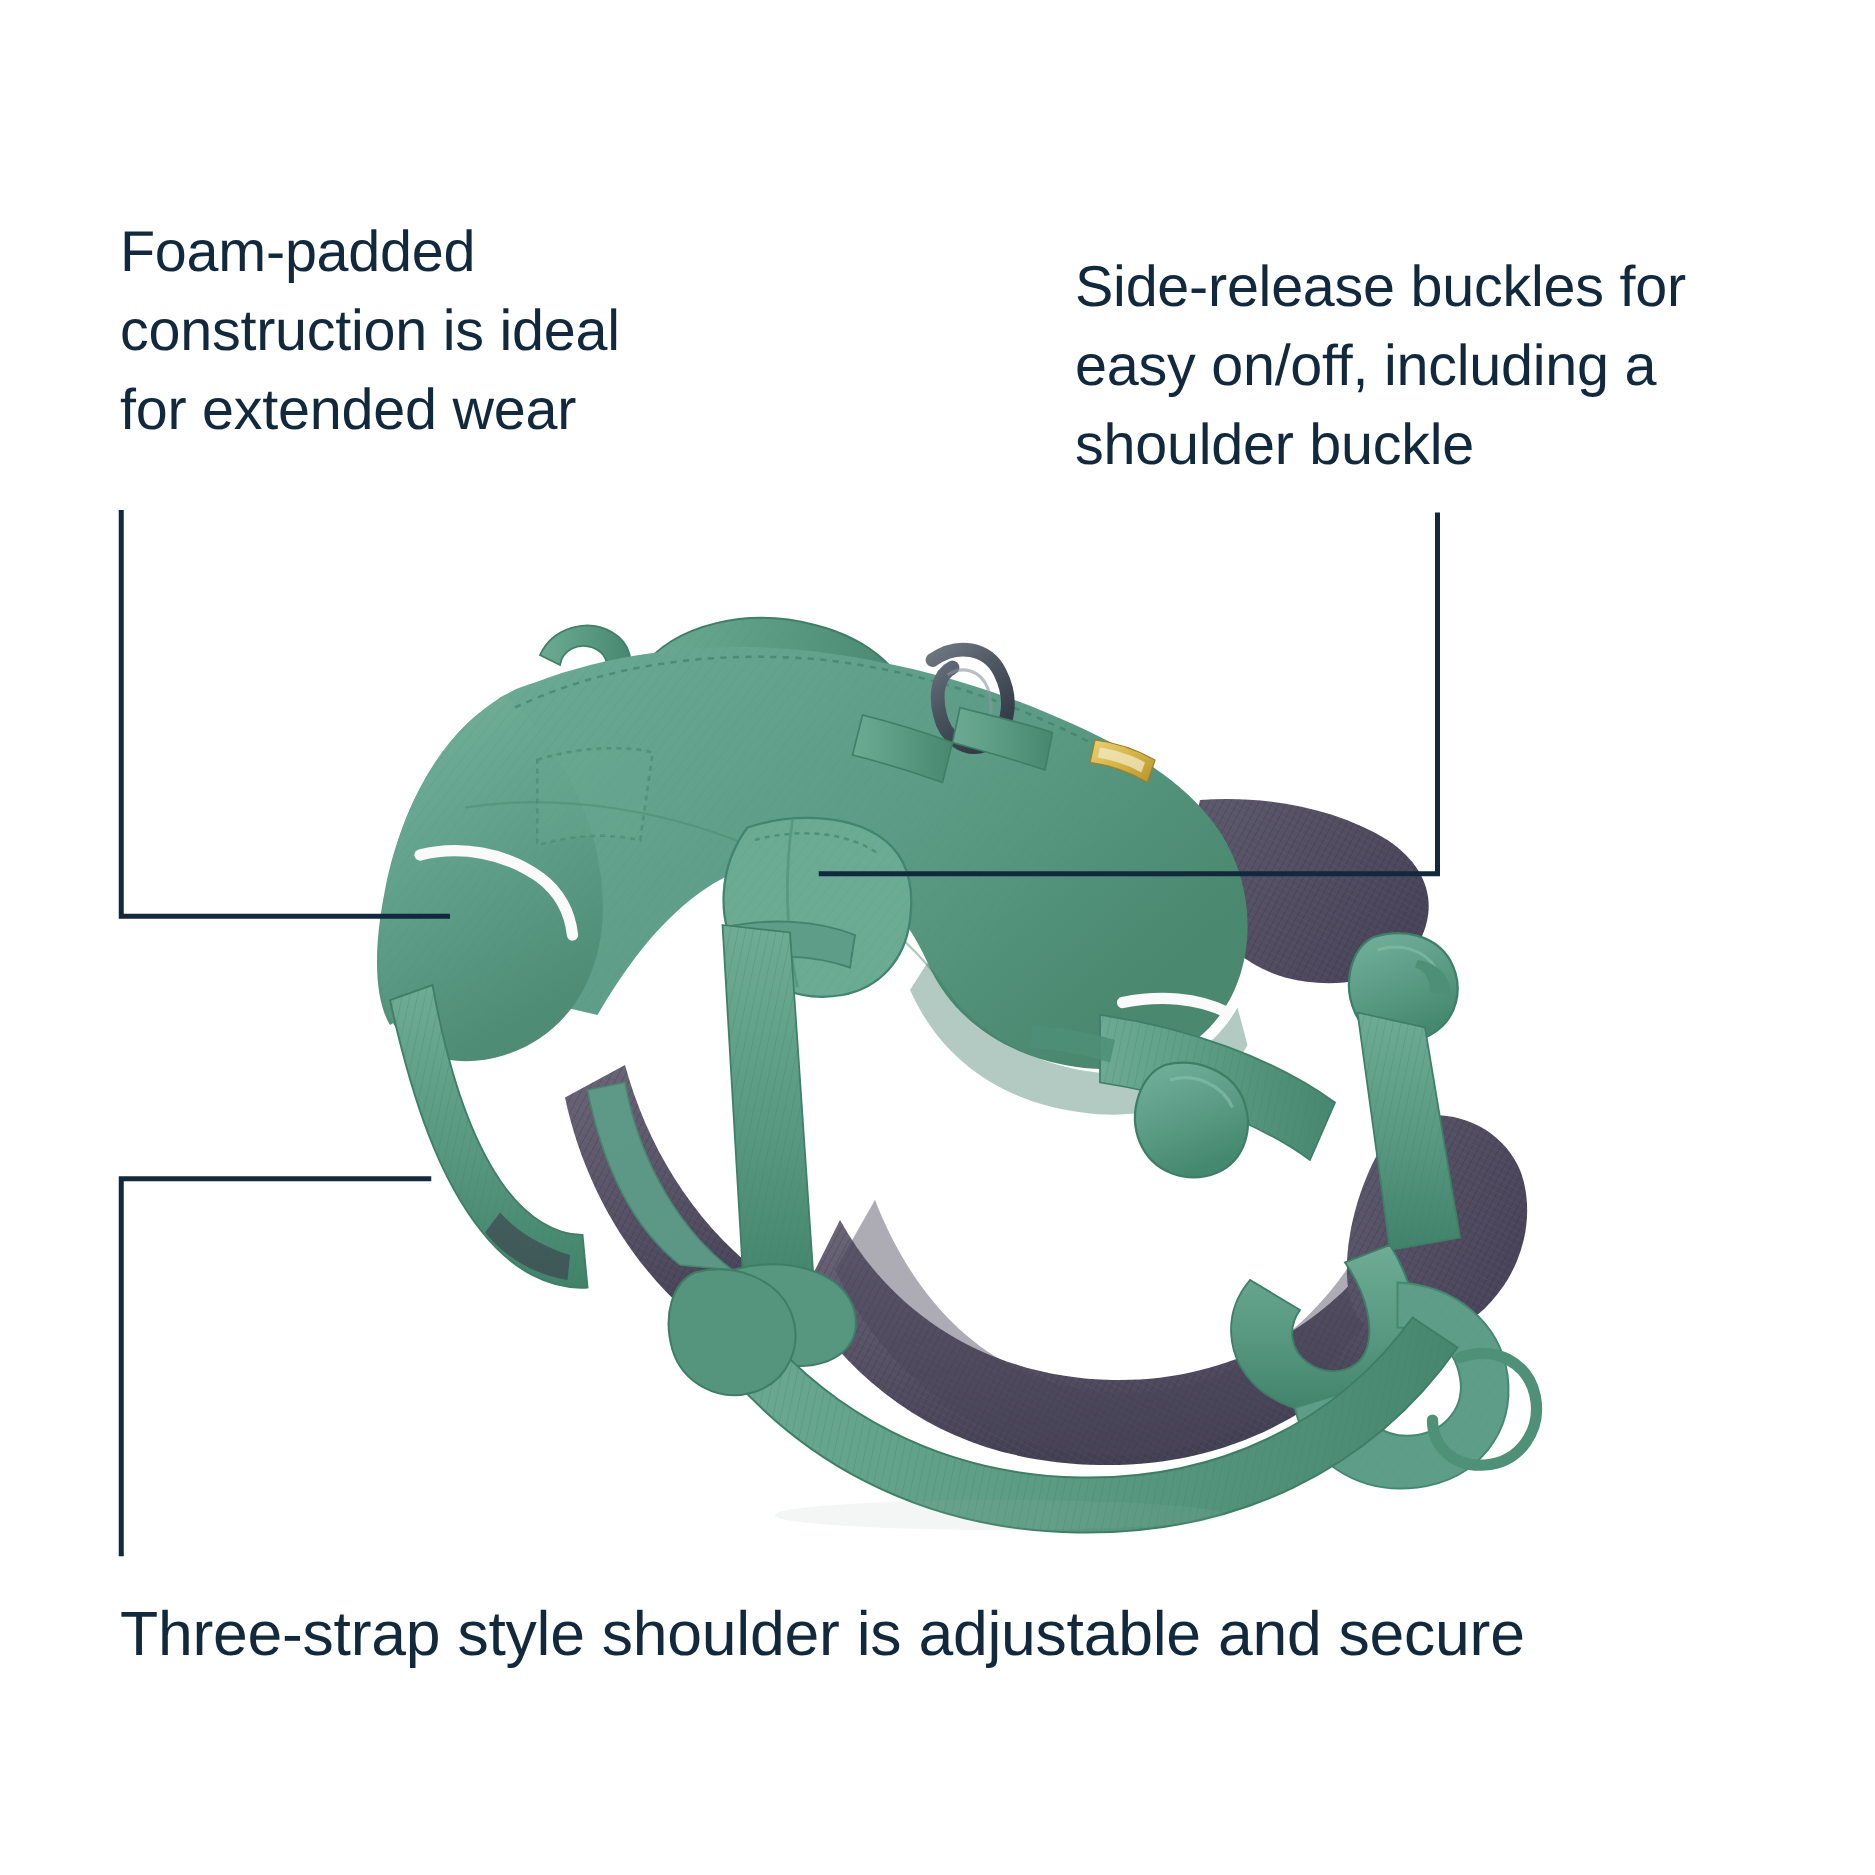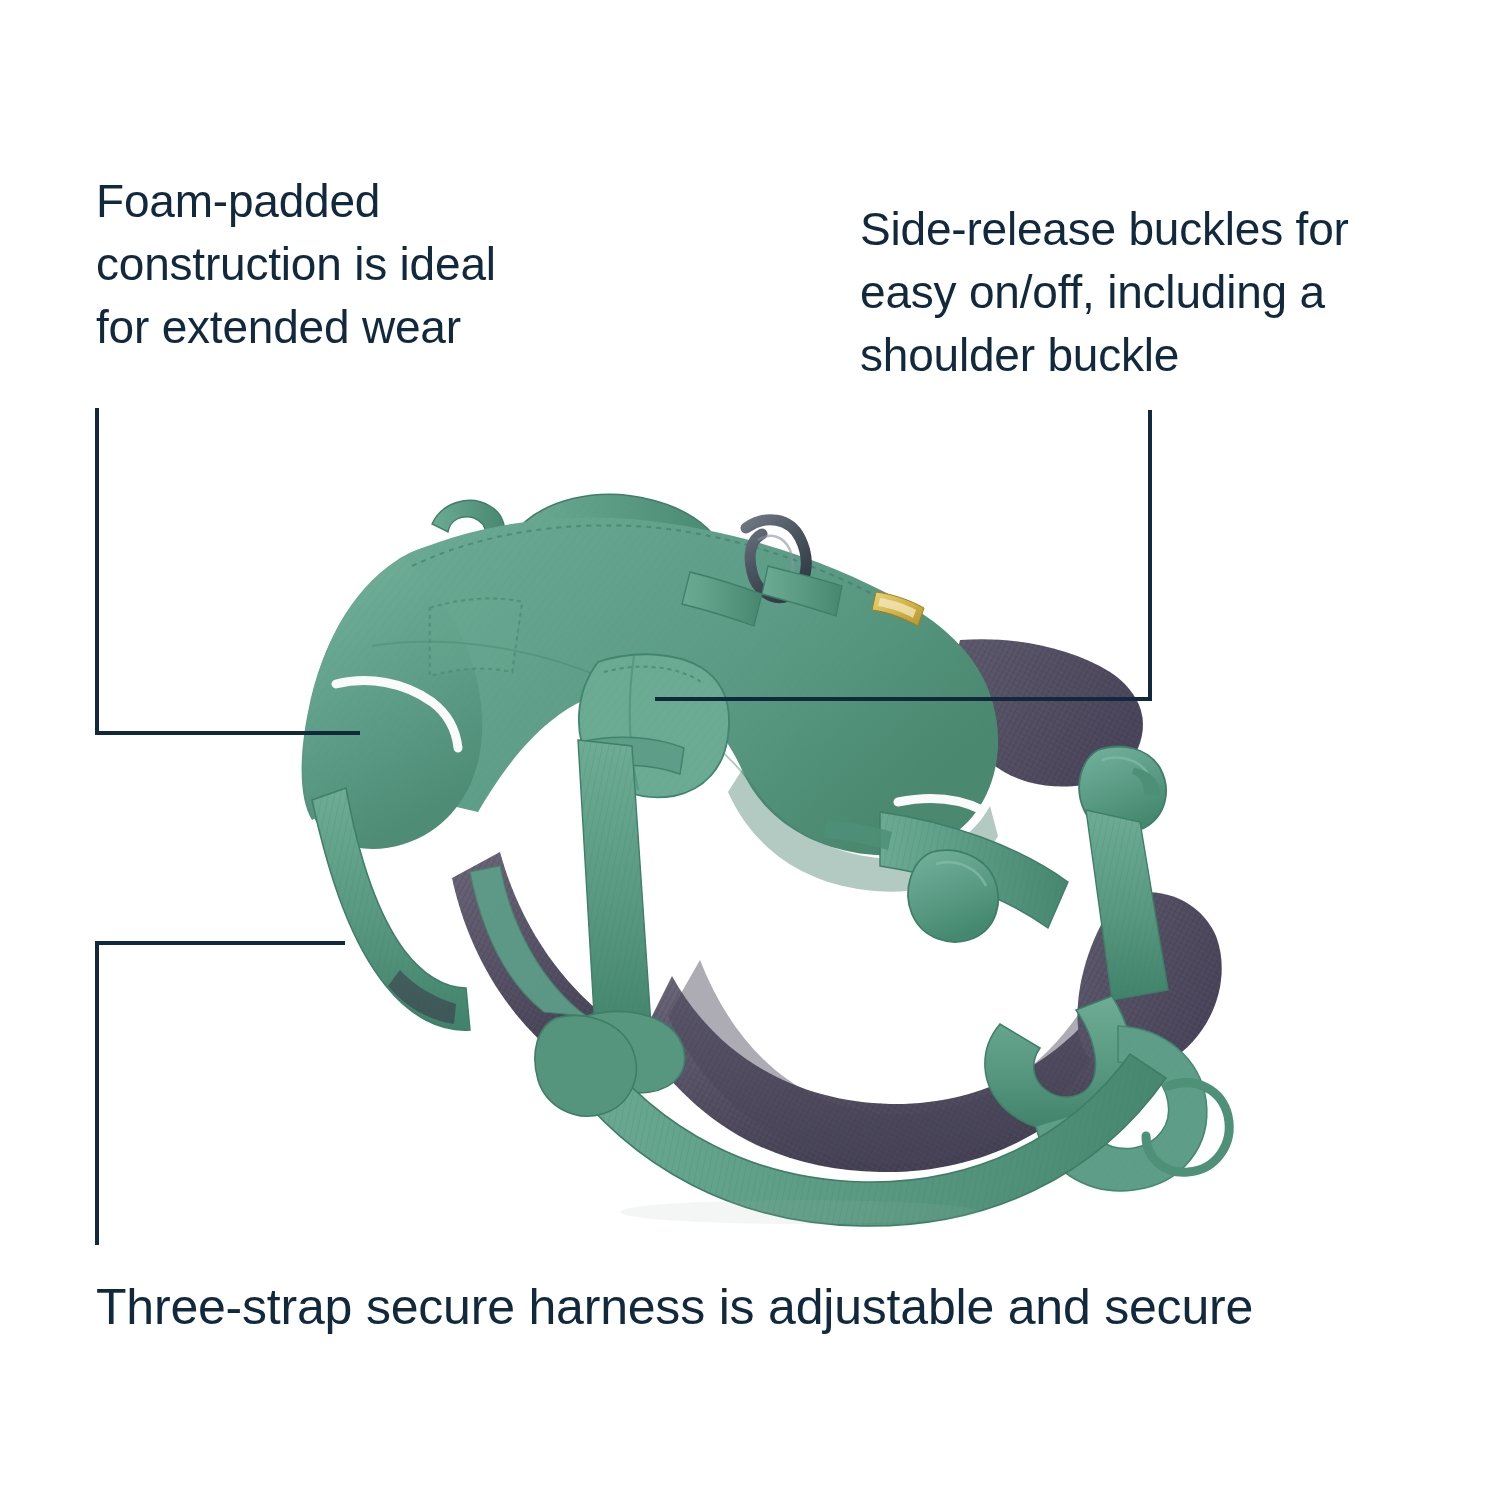--- a/index.html
+++ b/index.html
@@ -343,15 +343,15 @@
   </svg>
 
   <div class="callout-text" id="callout-foam">Foam-padded
 construction is ideal
 for extended wear</div>
 
   <div class="callout-text" id="callout-buckles">Side-release buckles for
 easy on/off, including a
 shoulder buckle</div>
 
-  <div class="callout-text" id="callout-straps">Three-strap secure harness is adjustable and secure</div>
+  <div class="callout-text" id="callout-straps">Three-strap style shoulder is adjustable and secure</div>
 
 </div>
 
 </body></html>

